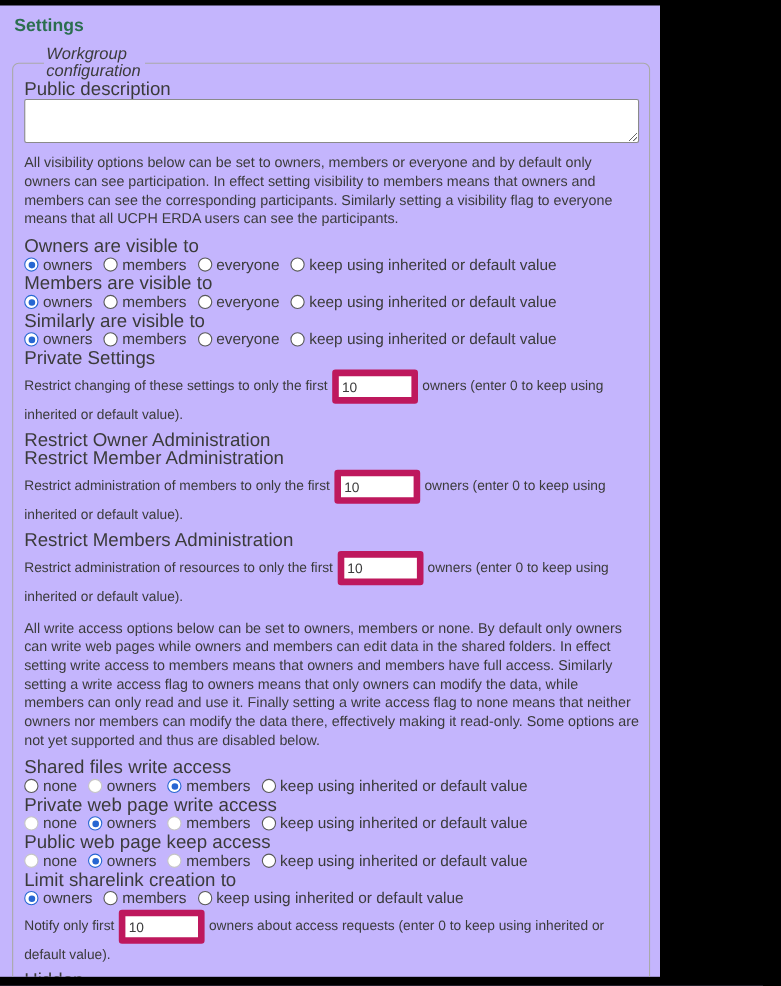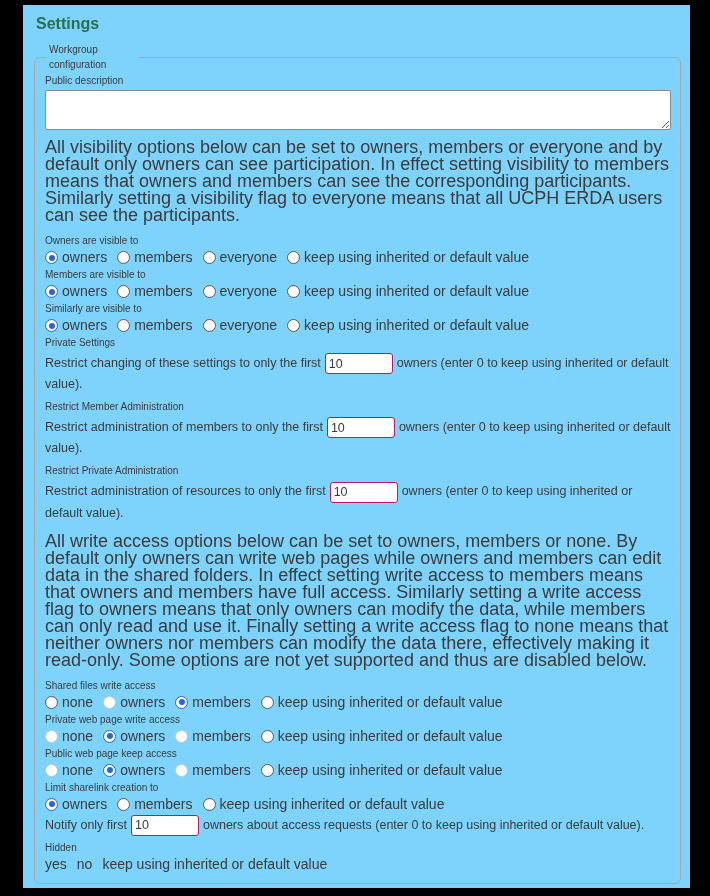--- a/index.html
+++ b/index.html
@@ -1,47 +1,47 @@
 <!DOCTYPE html>
 <html><head>
 <meta charset="utf-8">
 <style>
   html,body{margin:0;padding:0;width:710px;height:896px;overflow:hidden;background:#000;}
   .page{
-    position:absolute;top:5px;left:23px;width:667px;height:883px;
-    background:#7dd3fc;box-sizing:border-box;padding:7px 8px 0 10px;overflow:hidden;
+    position:absolute;top:5px;left:0;width:600px;height:883px;
+    background:#c4b5fd;box-sizing:border-box;padding:7px 8px 0 10px;overflow:hidden;
     font-family:"Liberation Sans",sans-serif;color:#3b3b3b;
   }
   h1.title{font-size:16px;font-weight:bold;color:#2b6e4f;margin:3px 0 9px 3px;}
   fieldset.wg{
     border:1px solid #a9a9a9;border-radius:6px;margin:0 1px;
     padding:0 9px 10px 10px;
   }
   legend.wg-legend{
-    font-size:10px;line-height:15px;color:#3b3b3b;
-    width:88px;padding:0 2px;margin-left:2px;
+    font-size:15px;line-height:15px;color:#3b3b3b;
+    width:88px;padding:0 2px;margin-left:18px;font-style:italic;
   }
-  .flabel{font-size:10px;line-height:17px;}
-  .para{font-size:18px;line-height:17px;margin:9px 0 8px;}
+  .flabel{font-size:17px;line-height:17px;}
+  .para{font-size:13px;line-height:17px;margin:9px 0 8px;}
   .radio-row{font-size:14px;line-height:17px;}
   .opt{margin-right:10px;white-space:nowrap;}
   .radio{
     display:inline-block;width:11px;height:11px;border-radius:50%;
     border:1.5px solid #595959;background:#fff;vertical-align:-2px;margin-right:4px;
     box-sizing:content-box;position:relative;
   }
   .radio.disabled{border-color:#c6c6c6;}
   .radio.checked{border-color:#2767d2;}
   .radio.checked::after{
     content:"";position:absolute;left:2.5px;top:2.5px;width:6px;height:6px;
     border-radius:50%;background:#2767d2;
   }
   .numline{font-size:12.5px;line-height:21px;margin:2px 0 3px;}
   .numline input{
-    width:60px;height:17px;border:1px solid #be185d;border-radius:3px;
+    width:60px;height:17px;border:6px solid #be185d;border-radius:3px;
     font-family:"Liberation Sans",sans-serif;font-size:12.5px;color:#3b3b3b;
     padding:1px 3px;margin:0 4px;vertical-align:middle;
   }
   textarea.pubdesc{
     display:block;width:100%;height:40px;box-sizing:border-box;
     border:1px solid #8a8a8a;border-radius:2px;resize:both;
     font-family:"Liberation Sans",sans-serif;font-size:13px;margin:1px 0 2px;
   }
 </style>
 </head>
@@ -56,23 +56,24 @@
     <div id="form-root">
         <div class="para">All visibility options below can be set to owners, members or everyone and by default only owners can see participation. In effect setting visibility to members means that owners and members can see the corresponding participants. Similarly setting a visibility flag to everyone means that all UCPH ERDA users can see the participants.</div>
         <div class="flabel">Owners are visible to</div>
         <div class="radio-row"><span class="opt"><span class="radio checked"></span><span>owners</span></span><span class="opt"><span class="radio"></span><span>members</span></span><span class="opt"><span class="radio"></span><span>everyone</span></span><span class="opt"><span class="radio"></span><span>keep using inherited or default value</span></span></div>
         <div class="flabel">Members are visible to</div>
         <div class="radio-row"><span class="opt"><span class="radio checked"></span><span>owners</span></span><span class="opt"><span class="radio"></span><span>members</span></span><span class="opt"><span class="radio"></span><span>everyone</span></span><span class="opt"><span class="radio"></span><span>keep using inherited or default value</span></span></div>
         <div class="flabel">Similarly are visible to</div>
         <div class="radio-row"><span class="opt"><span class="radio checked"></span><span>owners</span></span><span class="opt"><span class="radio"></span><span>members</span></span><span class="opt"><span class="radio"></span><span>everyone</span></span><span class="opt"><span class="radio"></span><span>keep using inherited or default value</span></span></div>
         <div class="flabel">Private Settings</div>
         <div class="numline"><span>Restrict changing of these settings to only the first</span><input type="text" value="10" style=""><span>owners (enter 0 to keep using inherited or default value).</span></div>
+        <div class="flabel">Restrict Owner Administration</div>
         <div class="flabel">Restrict Member Administration</div>
         <div class="numline"><span>Restrict administration of members to only the first</span><input type="text" value="10" style=""><span>owners (enter 0 to keep using inherited or default value).</span></div>
-        <div class="flabel">Restrict Private Administration</div>
+        <div class="flabel">Restrict Members Administration</div>
         <div class="numline"><span>Restrict administration of resources to only the first</span><input type="text" value="10" style=""><span>owners (enter 0 to keep using inherited or default value).</span></div>
         <div class="para">All write access options below can be set to owners, members or none. By default only owners can write web pages while owners and members can edit data in the shared folders. In effect setting write access to members means that owners and members have full access. Similarly setting a write access flag to owners means that only owners can modify the data, while members can only read and use it. Finally setting a write access flag to none means that neither owners nor members can modify the data there, effectively making it read-only. Some options are not yet supported and thus are disabled below.</div>
         <div class="flabel">Shared files write access</div>
         <div class="radio-row"><span class="opt"><span class="radio"></span><span>none</span></span><span class="opt"><span class="radio disabled"></span><span>owners</span></span><span class="opt"><span class="radio checked"></span><span>members</span></span><span class="opt"><span class="radio"></span><span>keep using inherited or default value</span></span></div>
         <div class="flabel">Private web page write access</div>
         <div class="radio-row"><span class="opt"><span class="radio disabled"></span><span>none</span></span><span class="opt"><span class="radio checked"></span><span>owners</span></span><span class="opt"><span class="radio disabled"></span><span>members</span></span><span class="opt"><span class="radio"></span><span>keep using inherited or default value</span></span></div>
         <div class="flabel">Public web page keep access</div>
         <div class="radio-row"><span class="opt"><span class="radio disabled"></span><span>none</span></span><span class="opt"><span class="radio checked"></span><span>owners</span></span><span class="opt"><span class="radio disabled"></span><span>members</span></span><span class="opt"><span class="radio"></span><span>keep using inherited or default value</span></span></div>
         <div class="flabel">Limit sharelink creation to</div>
         <div class="radio-row"><span class="opt"><span class="radio checked"></span><span>owners</span></span><span class="opt"><span class="radio"></span><span>members</span></span><span class="opt"><span class="radio"></span><span>keep using inherited or default value</span></span></div>

